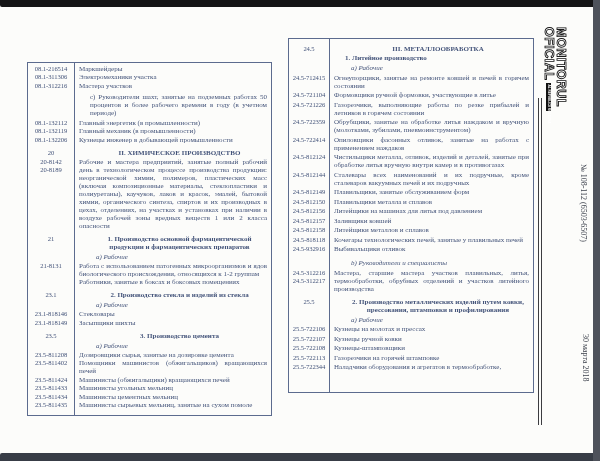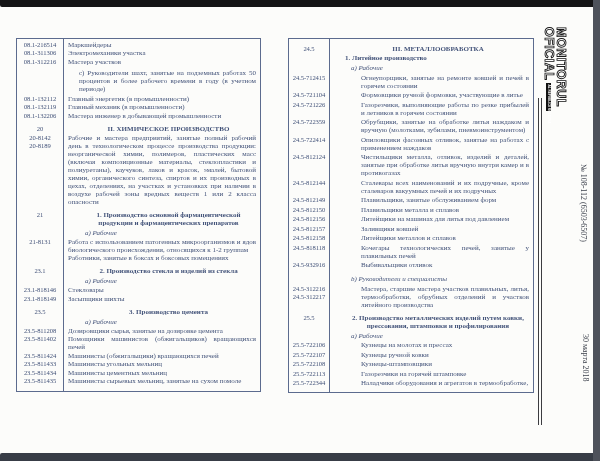--- a/index.html
+++ b/index.html
@@ -22,21 +22,21 @@
 
   
   .otable{
     position:absolute;top:38px;
     border:1px solid var(--line);
     box-sizing:border-box;
     overflow:hidden;
     padding:1px 0 2px 0;
     font-size:7px;line-height:8px;
   }
-  .otable.left{left:16px;width:245px;height:354px;}
+  .otable.left{left:27px;width:245px;height:354px;margin-top:24px;}
   .otable.right{left:288px;width:246px;height:355px;}
   .otable::before{ 
     content:"";position:absolute;top:0;bottom:0;border-left:1px solid var(--line);
   }
   .otable.left::before{left:46px;}
   .otable.right::before{left:40px;}
 
   .trow{display:flex;align-items:flex-start;}
   .ccell{
     flex:none;text-align:center;
@@ -44,21 +44,21 @@
     padding:0 1px;box-sizing:border-box;
   }
   .otable.left  .ccell{width:46px;}
   .otable.right .ccell{width:40px;}
   .tcell{
     flex:1;min-width:0;
     padding:0 4px 0 5px;
     text-align:justify;
   }
   .t-entry{margin-top:0.5px;}
-  .otable.right .t-entry{margin-top:1.5px;gap:27px;}
+  .otable.right .t-entry{margin-top:1.5px;}
   .t-note{margin:3px 0 2px 0;}
   .t-note .tcell{padding-left:16px;}
   .t-heading{margin-top:5px;margin-bottom:1px;}
   .t-heading .tcell{font-weight:bold;text-align:center;padding-left:16px;padding-right:2px;}
   .t-subheading{margin-top:2px;margin-bottom:1px;}
   .t-subheading .tcell{font-style:italic;text-align:left;padding-left:22px;}
   .t-subheading-bold{margin-top:1px;}
   .t-subheading-bold .tcell{font-weight:bold;text-align:left;padding-left:16px;}
   .gap-lg{margin-top:6px;}
   .gap-md{margin-top:4px;}
@@ -132,21 +132,21 @@
       <div class="trow t-entry">
         <div class="ccell">
           <div>08.1-132119</div>
         </div>
         <div class="tcell">Главный механик (в промышленности)</div>
       </div>
       <div class="trow t-entry">
         <div class="ccell">
           <div>08.1-132206</div>
         </div>
-        <div class="tcell">Мастера инженер в добывающей промышленности</div>
+        <div class="tcell">Кузнецы инженер в добывающей промышленности</div>
       </div>
       <div class="trow t-heading">
         <div class="ccell">
           <div>20</div>
         </div>
         <div class="tcell">II. ХИМИЧЕСКОЕ ПРОИЗВОДСТВО</div>
       </div>
       <div class="trow t-entry">
         <div class="ccell">
           <div>20-8142</div>

